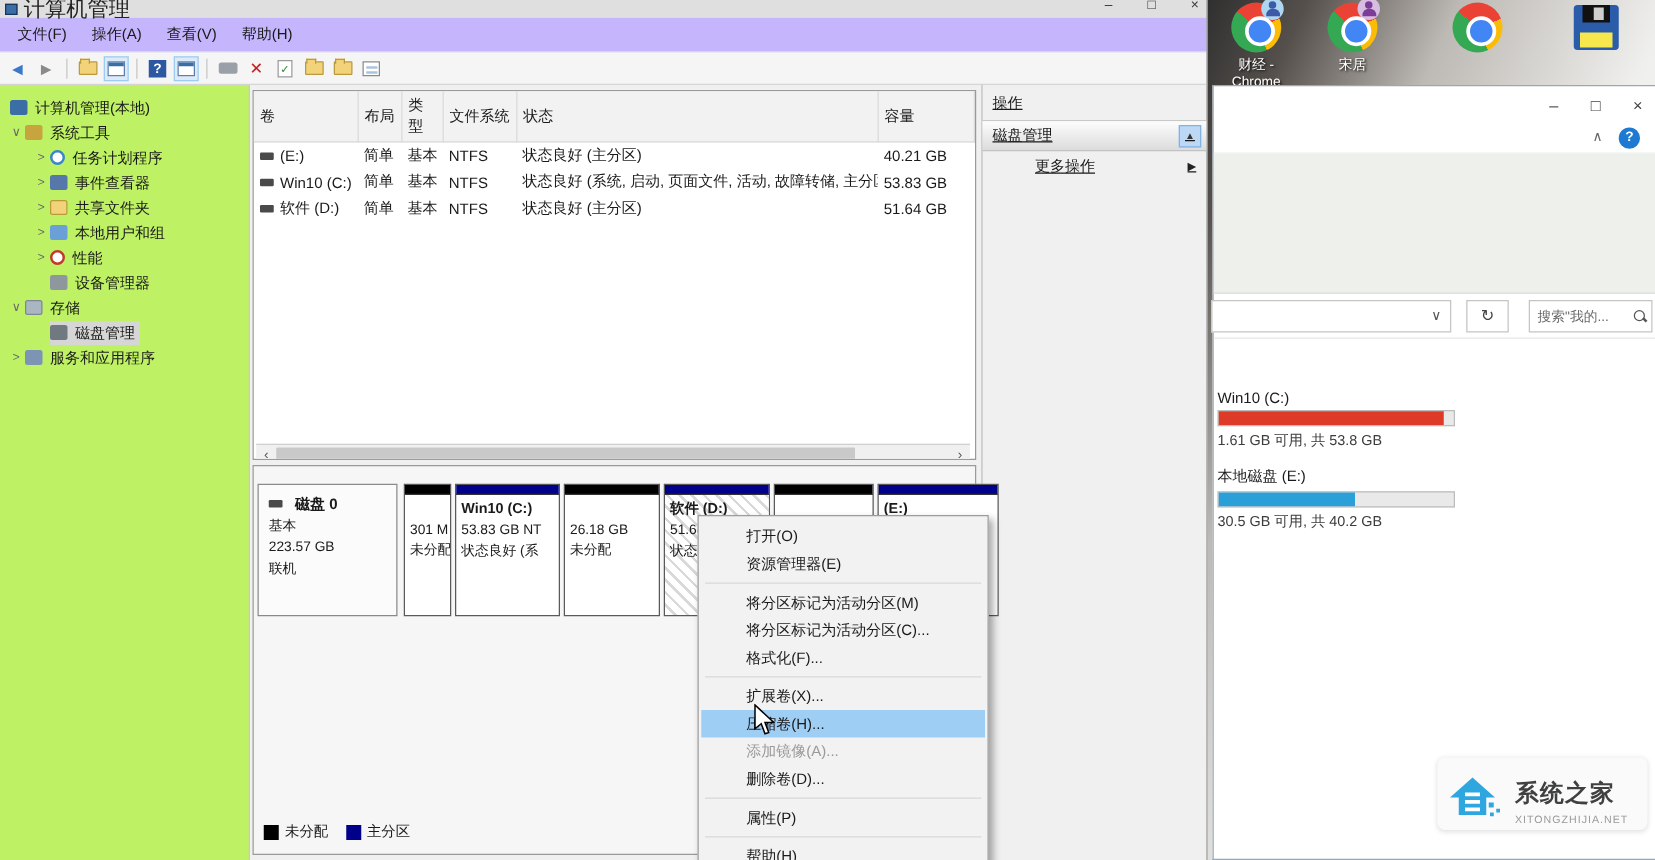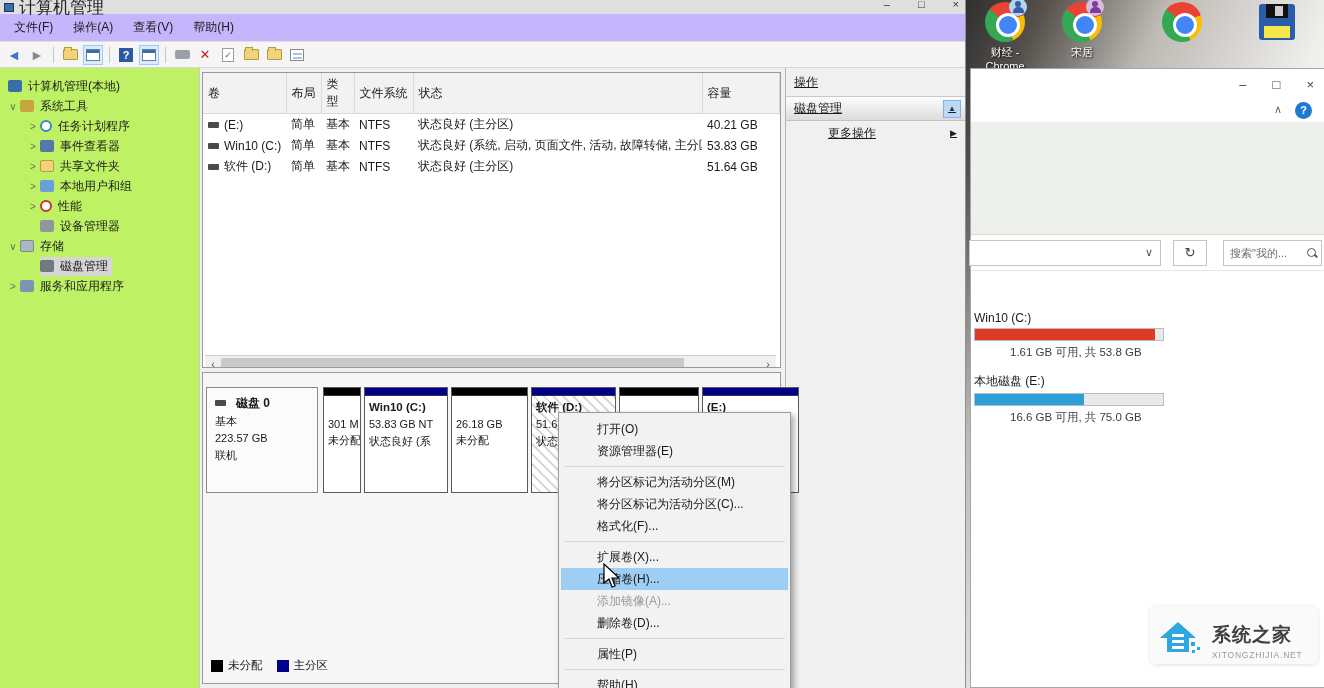--- a/index.html
+++ b/index.html
@@ -125,21 +125,21 @@
   .searchbox { position:absolute; left:252px; top:5px; width:99px; height:26px; border:1px solid #c4c4c4; background:#fff; display:flex; align-items:center; padding:0 4px 0 6px; }
   .searchbox .ph { flex:1; color:#6b6b6b; font-size:11px; white-space:nowrap; overflow:hidden; }
   .mag { width:10px; height:10px; position:relative; flex:none; }
   .mag::before { content:""; position:absolute; left:0; top:0; width:7px; height:7px; border:1.5px solid #555; border-radius:50%; }
   .mag::after { content:""; position:absolute; left:7px; top:7px; width:4px; height:1.5px; background:#555; transform:rotate(45deg); }
   .drive { position:absolute; left:3px; width:200px; }
   .drive .dn { font-size:12px; color:#1a1a1a; }
   .bar { margin-top:3px; width:190px; height:13px; border:1px solid #bcbcbc; background:#e9e9e9; }
   .bar .fill { height:100%; }
   .fill-red { background:#dd3a27; } .fill-blue { background:#2b9fd8; }
-  .drive .cap { margin-top:4px; font-size:11.5px; color:#3c3c3c;margin-left:36px; }
+  .drive .cap { margin-top:4px; font-size:11.5px; color:#3c3c3c; }
 
   
   .wm { position:absolute; right:6px; bottom:24px; width:168px; height:58px; background:#fafafa; border-radius:6px;
     box-shadow:0 1px 4px rgba(0,0,0,0.12); display:flex; align-items:flex-end; padding:4px 8px; gap:8px; z-index:70; }
   .wm-text .t1 { font-size:19px; font-weight:bold; color:#3f4040; letter-spacing:1px; }
   .wm-text .t2 { font-size:8.5px; color:#9a9a9a; letter-spacing:0.8px; margin-top:2px; }
 </style>
 </head>
 <body>
 
@@ -470,21 +470,21 @@
       <div class="bar">
           <div class="fill fill-red" style="width: 96%;"></div>
         </div>
       <div class="cap">1.61 GB 可用, 共 53.8 GB</div>
     </div>
     <div class="drive" style="top:304px;">
       <div class="dn">本地磁盘 (E:)</div>
       <div class="bar">
           <div class="fill fill-blue" style="width: 58%;"></div>
         </div>
-      <div class="cap">16.6 GB 可用, 共 75.0 GB</div>
+      <div class="cap">30.5 GB 可用, 共 40.2 GB</div>
     </div>
   </div>
 
   <div class="wm">
     <svg width="46" height="42" viewBox="0 0 46 42">
       <polygon points="2,20 20,4 38,20 31,20 31,34 9,34 9,20" fill="#2ea7e0"></polygon>
       <rect x="14" y="16" width="12" height="3" fill="#ffffff"></rect>
       <rect x="14" y="22" width="12" height="3" fill="#ffffff"></rect>
       <rect x="14" y="28" width="12" height="3" fill="#ffffff"></rect>
       <rect x="33" y="24" width="4" height="4" fill="#2ea7e0"></rect>

